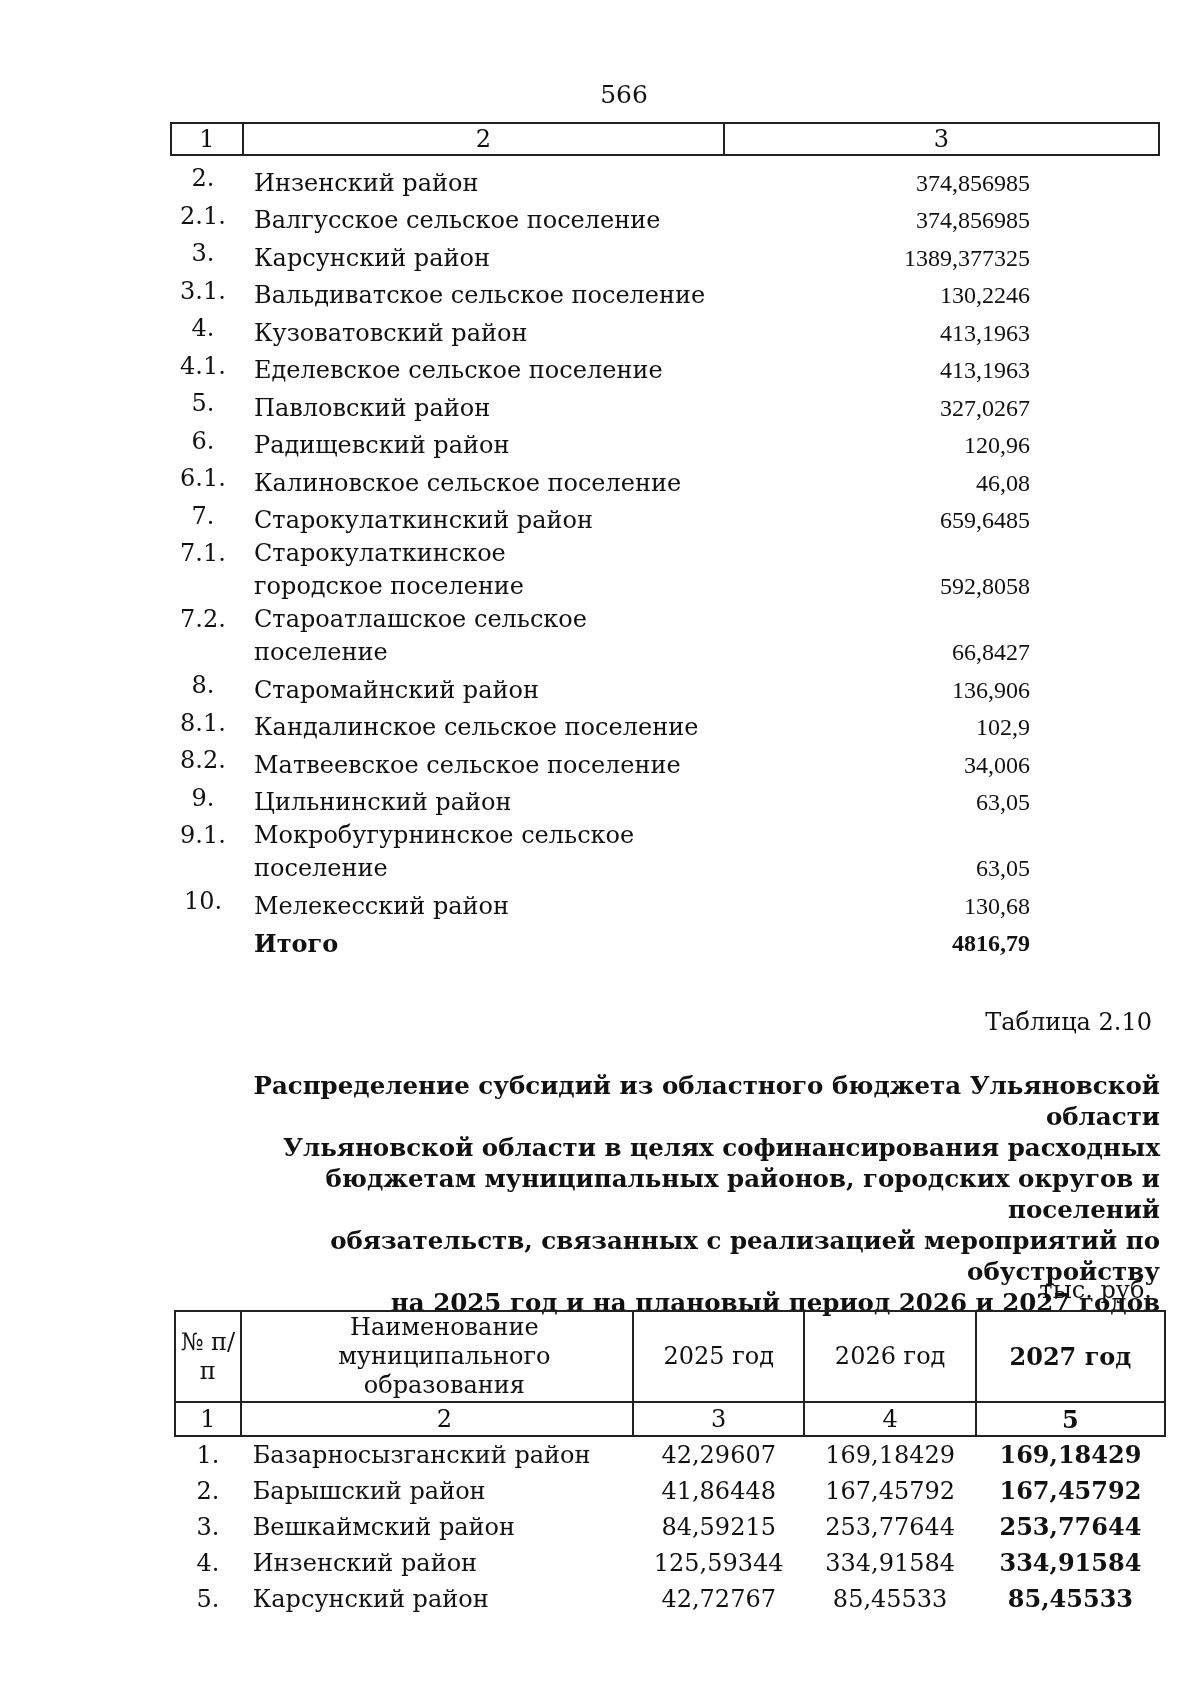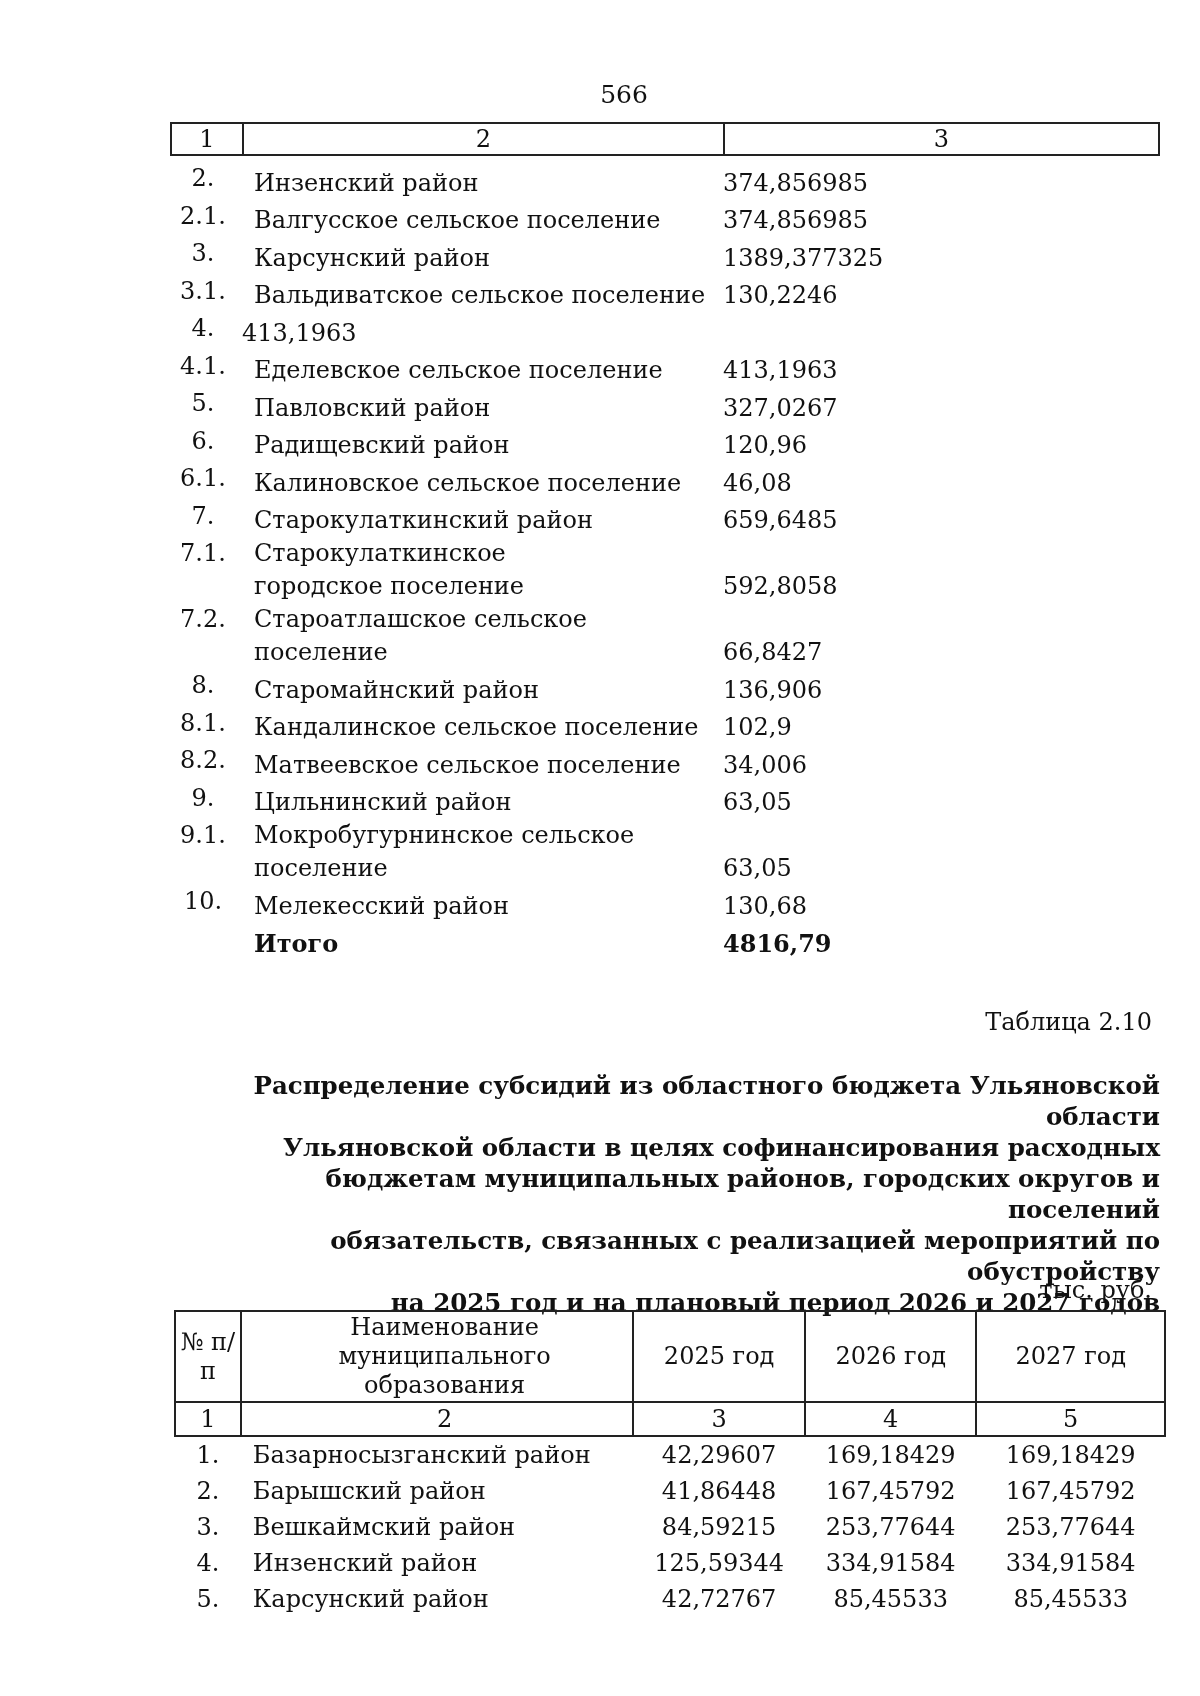--- a/index.html
+++ b/index.html
@@ -19,21 +19,21 @@
   }
   .hdr-table .c { display: flex; align-items: center; justify-content: center; box-sizing: border-box; }
   .hdr-table .c1 { width: 72px; border-right: 2px solid #222; }
   .hdr-table .c2 { width: 481px; border-right: 2px solid #222; }
   .hdr-table .c3 { flex: 1; }
 
   .t1 { position: absolute; top: 162px; left: 170px; width: 990px; font-size: 24px; }
   .t1 .row { display: flex; align-items: flex-end; }
   .t1 .num { width: 72px; text-align: center; padding-right: 6px; box-sizing: border-box; }
   .t1 .name { width: 481px; padding-left: 12px; box-sizing: border-box; line-height: 33px; }
-  .t1 .val { flex: 1; text-align: left; padding-right: 130px; box-sizing: border-box; line-height: 33px; }
+  .t1 .val { flex: 1; text-align: right; padding-right: 130px; box-sizing: border-box; line-height: 33px; font-family: Liberation Serif, serif; }
   .t1 .num { line-height: 33px; align-self: flex-start; }
   .t1 .row.bold .name, .t1 .row.bold .val { font-weight: bold; }
   .t1 .row { min-height: 37.5px; }
 
   .table-label { position: absolute; top: 1008px; right: 48px; font-size: 24px; text-align: center; }
   .title {
     position: absolute; top: 1070px; left: 170px; width: 990px;
     text-align: right; font-weight: bold; font-size: 24.5px; line-height: 31px;
   }
   .units { position: absolute; top: 1276px; right: 48px; font-size: 24px; }
@@ -44,21 +44,21 @@
   }
   .t2 th, .t2 td { box-sizing: border-box; }
   .t2 thead th { border: 2px solid #222; font-weight: normal; line-height: 29px; }
   .t2 thead tr.h1 th { height: 68px; }
   .t2 thead tr.h2 th { height: 34px; }
   .t2 tbody td { line-height: 36px; padding: 0; }
   .t2 .cn { width: 68px; text-align: center; }
   .t2 .cname { width: 400px; text-align: left; padding-left: 12px; }
   .t2 thead .cname { text-align: center; padding-left: 16px; }
   .t2 .cy { width: 174px; text-align: center; }
-  .t2 .cy3 { width: 192px; text-align: center; }
+  .t2 .cy3 { width: 192px; text-align: center; font-weight: bold; }
 </style>
 </head>
 <body>
 
 <div class="page-num">566</div>
 
 <div class="hdr-table">
   <div class="c c1">1</div>
   <div class="c c2">2</div>
   <div class="c c3">3</div>
@@ -80,20 +80,21 @@
       <div class="name">Карсунский район</div>
       <div class="val">1389,377325</div>
     </div>
   <div class="row">
       <div class="num">3.1.</div>
       <div class="name">Вальдиватское сельское поселение</div>
       <div class="val">130,2246</div>
     </div>
   <div class="row">
       <div class="num">4.</div>
+      <div class="name">Кузоватовский район</div>
       <div class="val">413,1963</div>
     </div>
   <div class="row">
       <div class="num">4.1.</div>
       <div class="name">Еделевское сельское поселение</div>
       <div class="val">413,1963</div>
     </div>
   <div class="row">
       <div class="num">5.</div>
       <div class="name">Павловский район</div>

